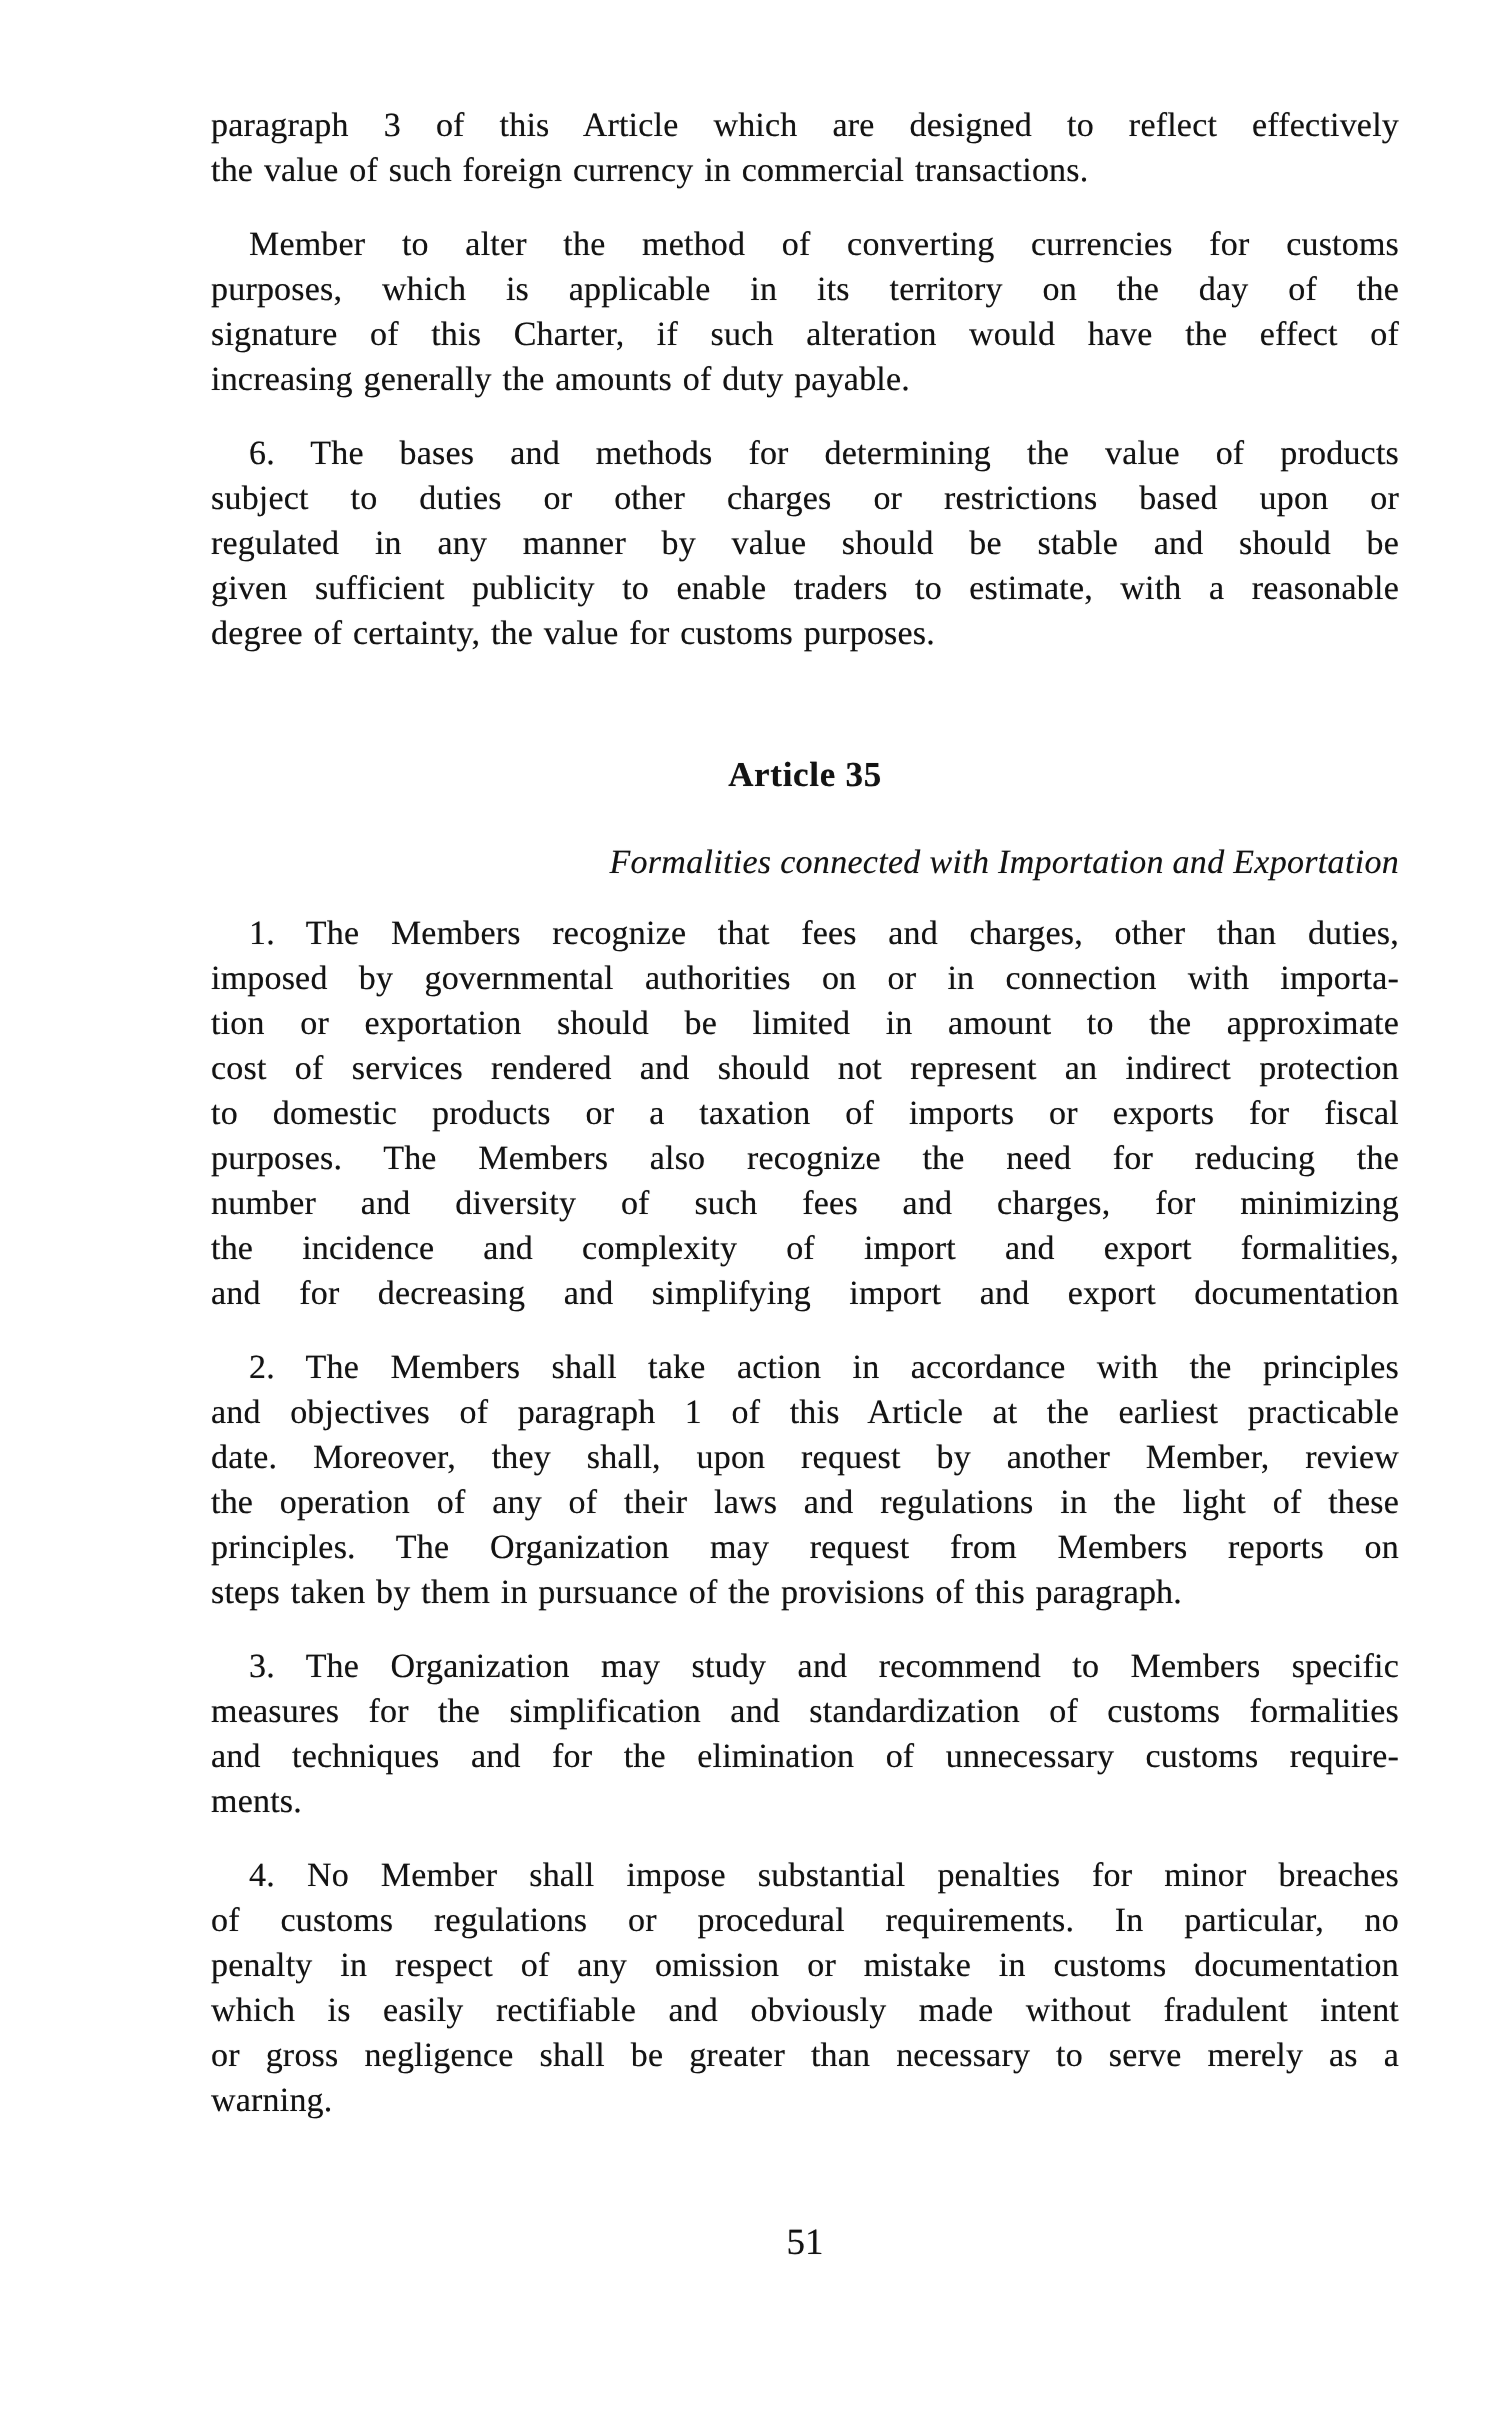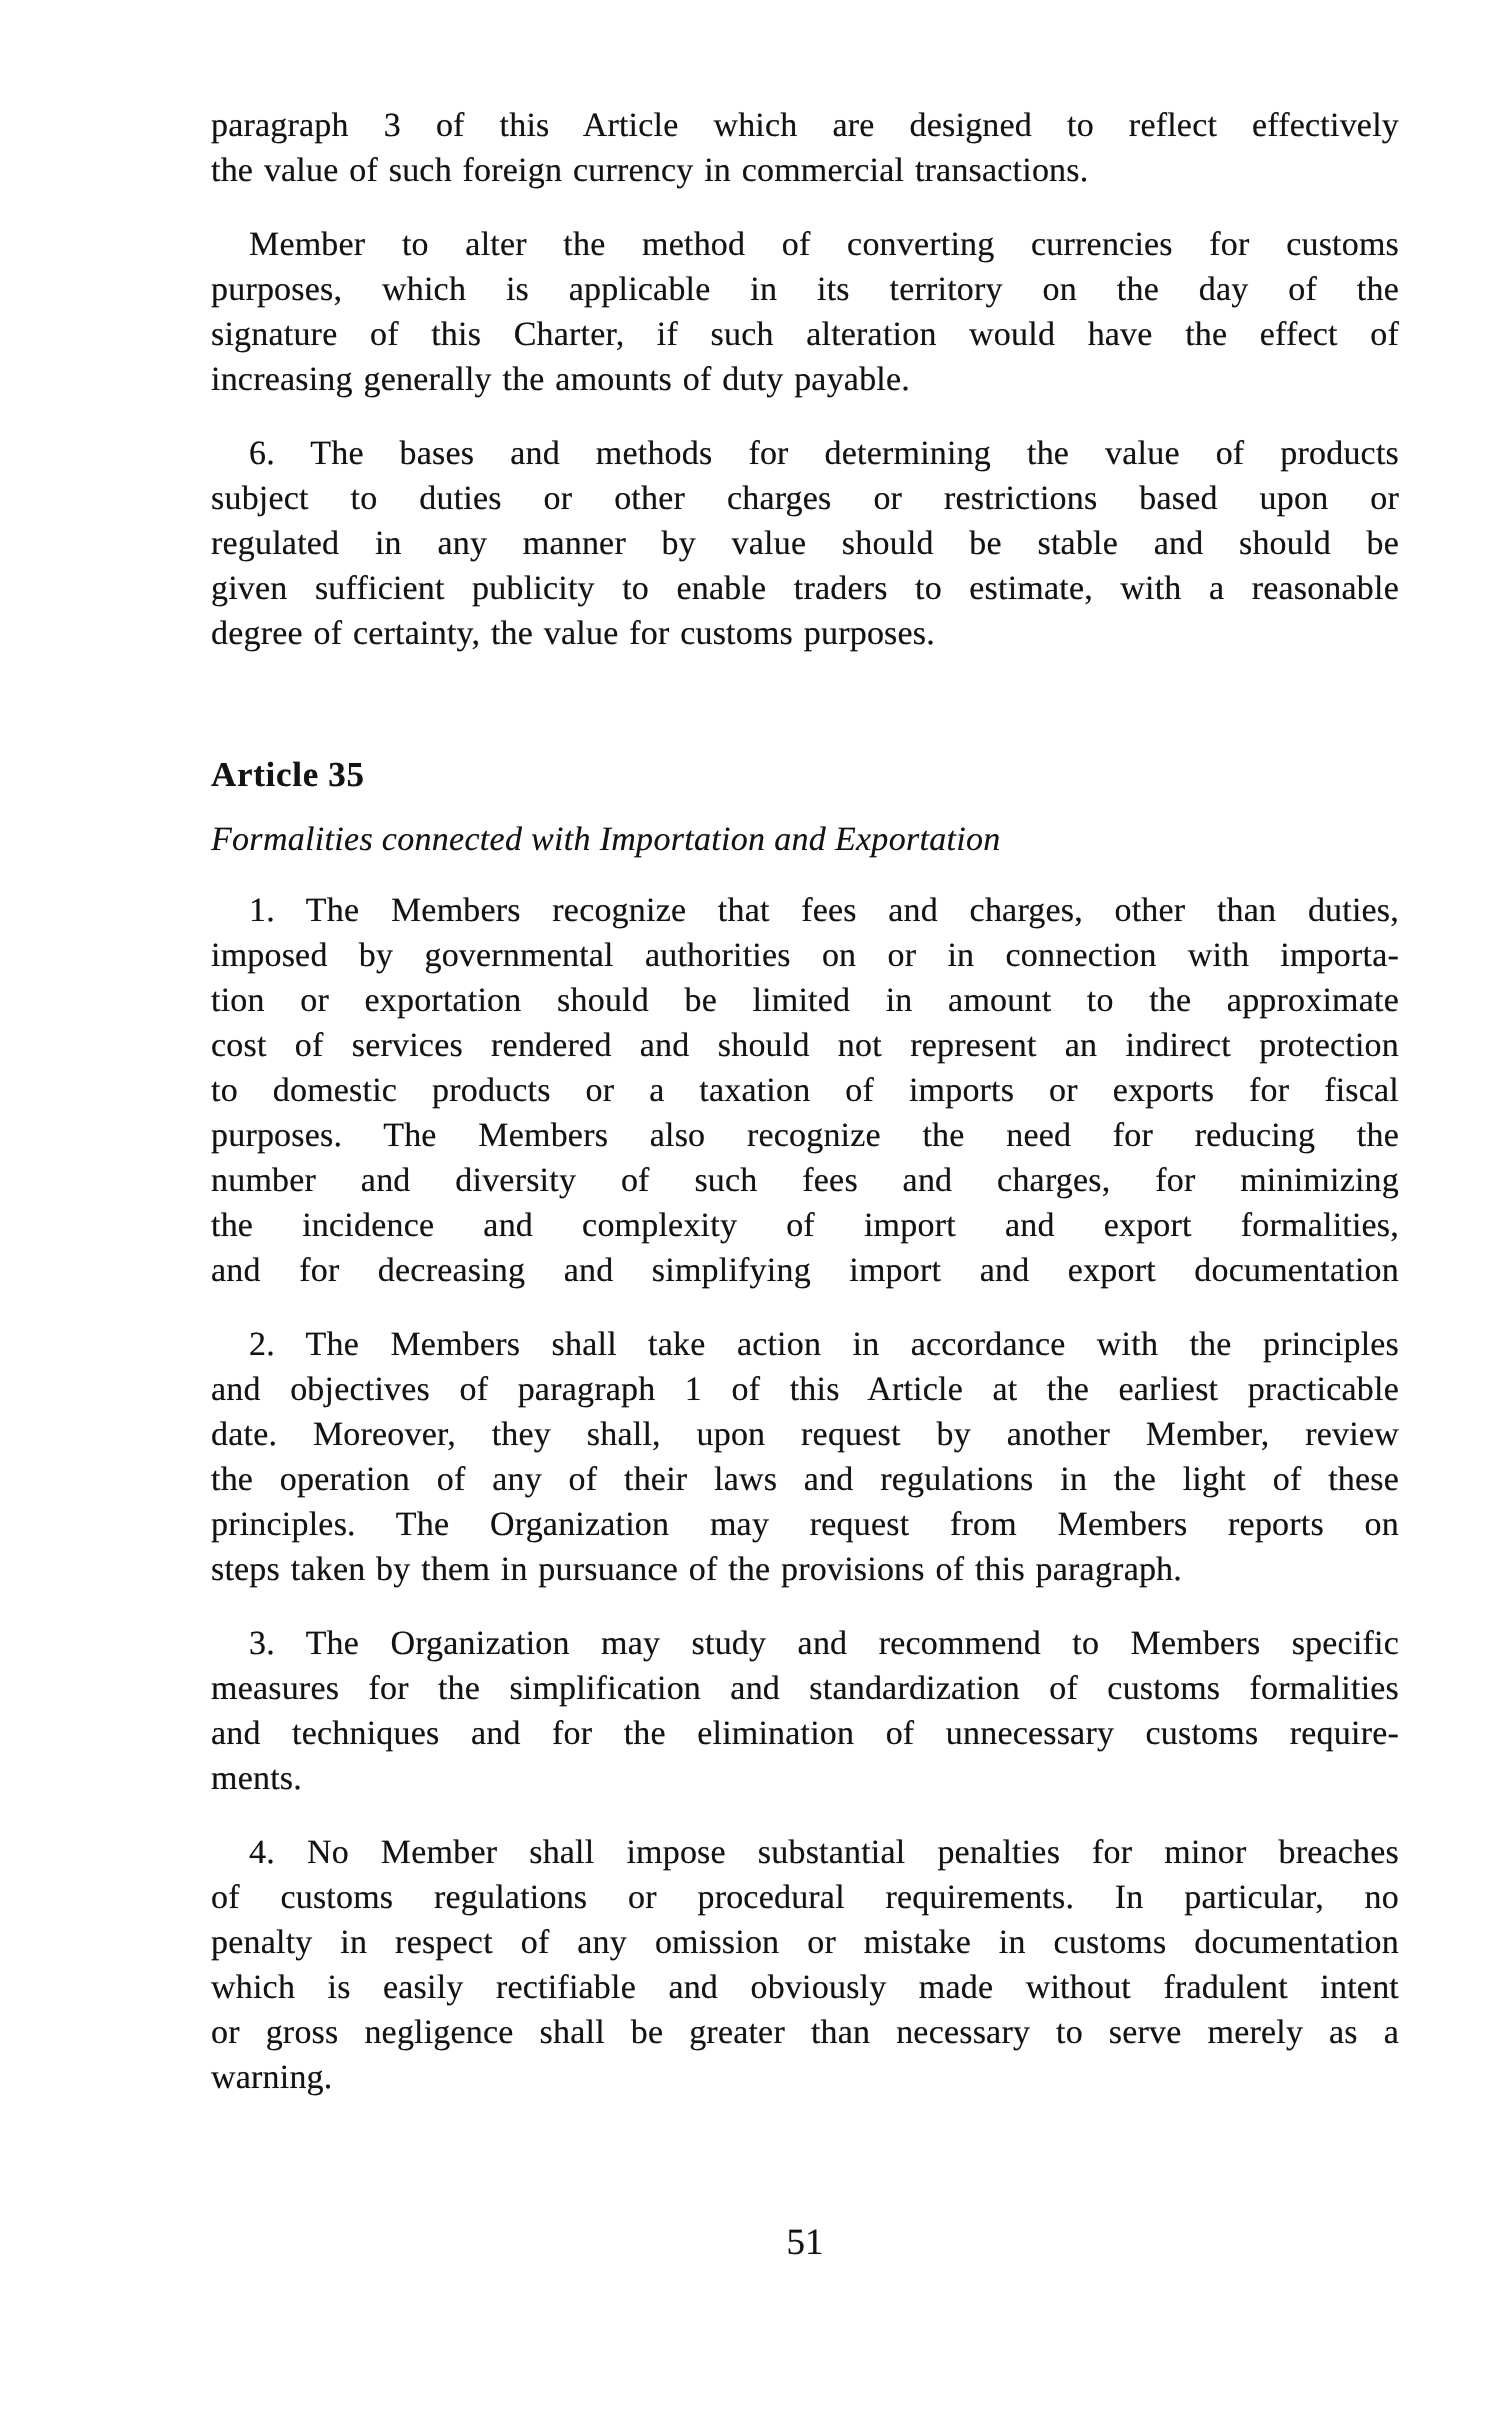--- a/index.html
+++ b/index.html
@@ -34,30 +34,30 @@
   }
   .line.last {
     text-align-last: left;
   }
   .para { margin-top: 29px; }
   .para:first-child { margin-top: 0; }
   .para.indent .line:first-child { text-indent: 38px; }
   .heading {
     margin-top: 96px;
     font-weight: bold;
-    text-align: left;
+    text-align: center;
     font-size: 35px;
     line-height: 45px;
     letter-spacing: 0.7px;
     text-shadow: 0 0 0.7px rgba(0,0,0,0.6);
   }
   .subtitle {
-    margin-top: 20px;
+    margin-top: 43px;
     font-style: italic;
-    text-align: left;
+    text-align: right;
     font-size: 34px;
     line-height: 45px;
     letter-spacing: 0.3px;
     text-shadow: 0 0 0.7px rgba(0,0,0,0.45);
   }
   .subtitle + .para { margin-top: 26px; font-family: Liberation Serif, serif; }
   .it { font-style: italic; }
   .page-number {
     position: absolute;
     left: 211px;

